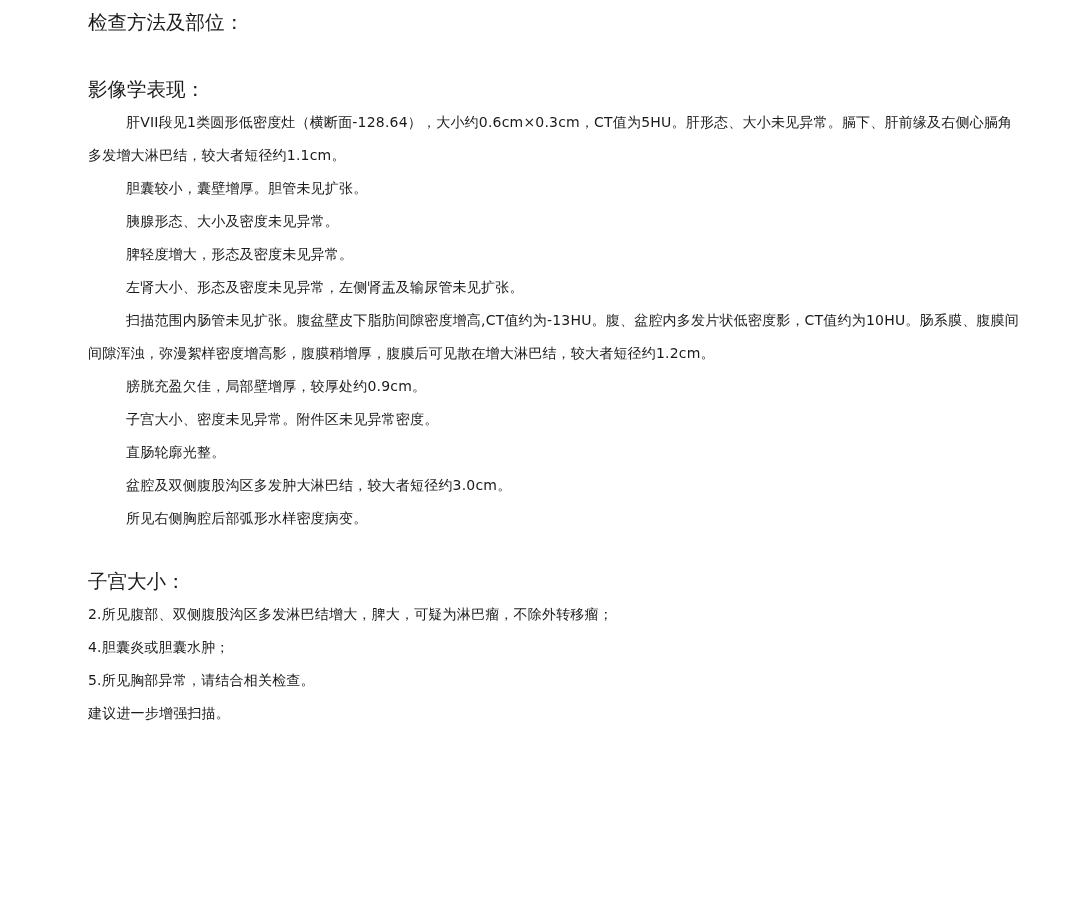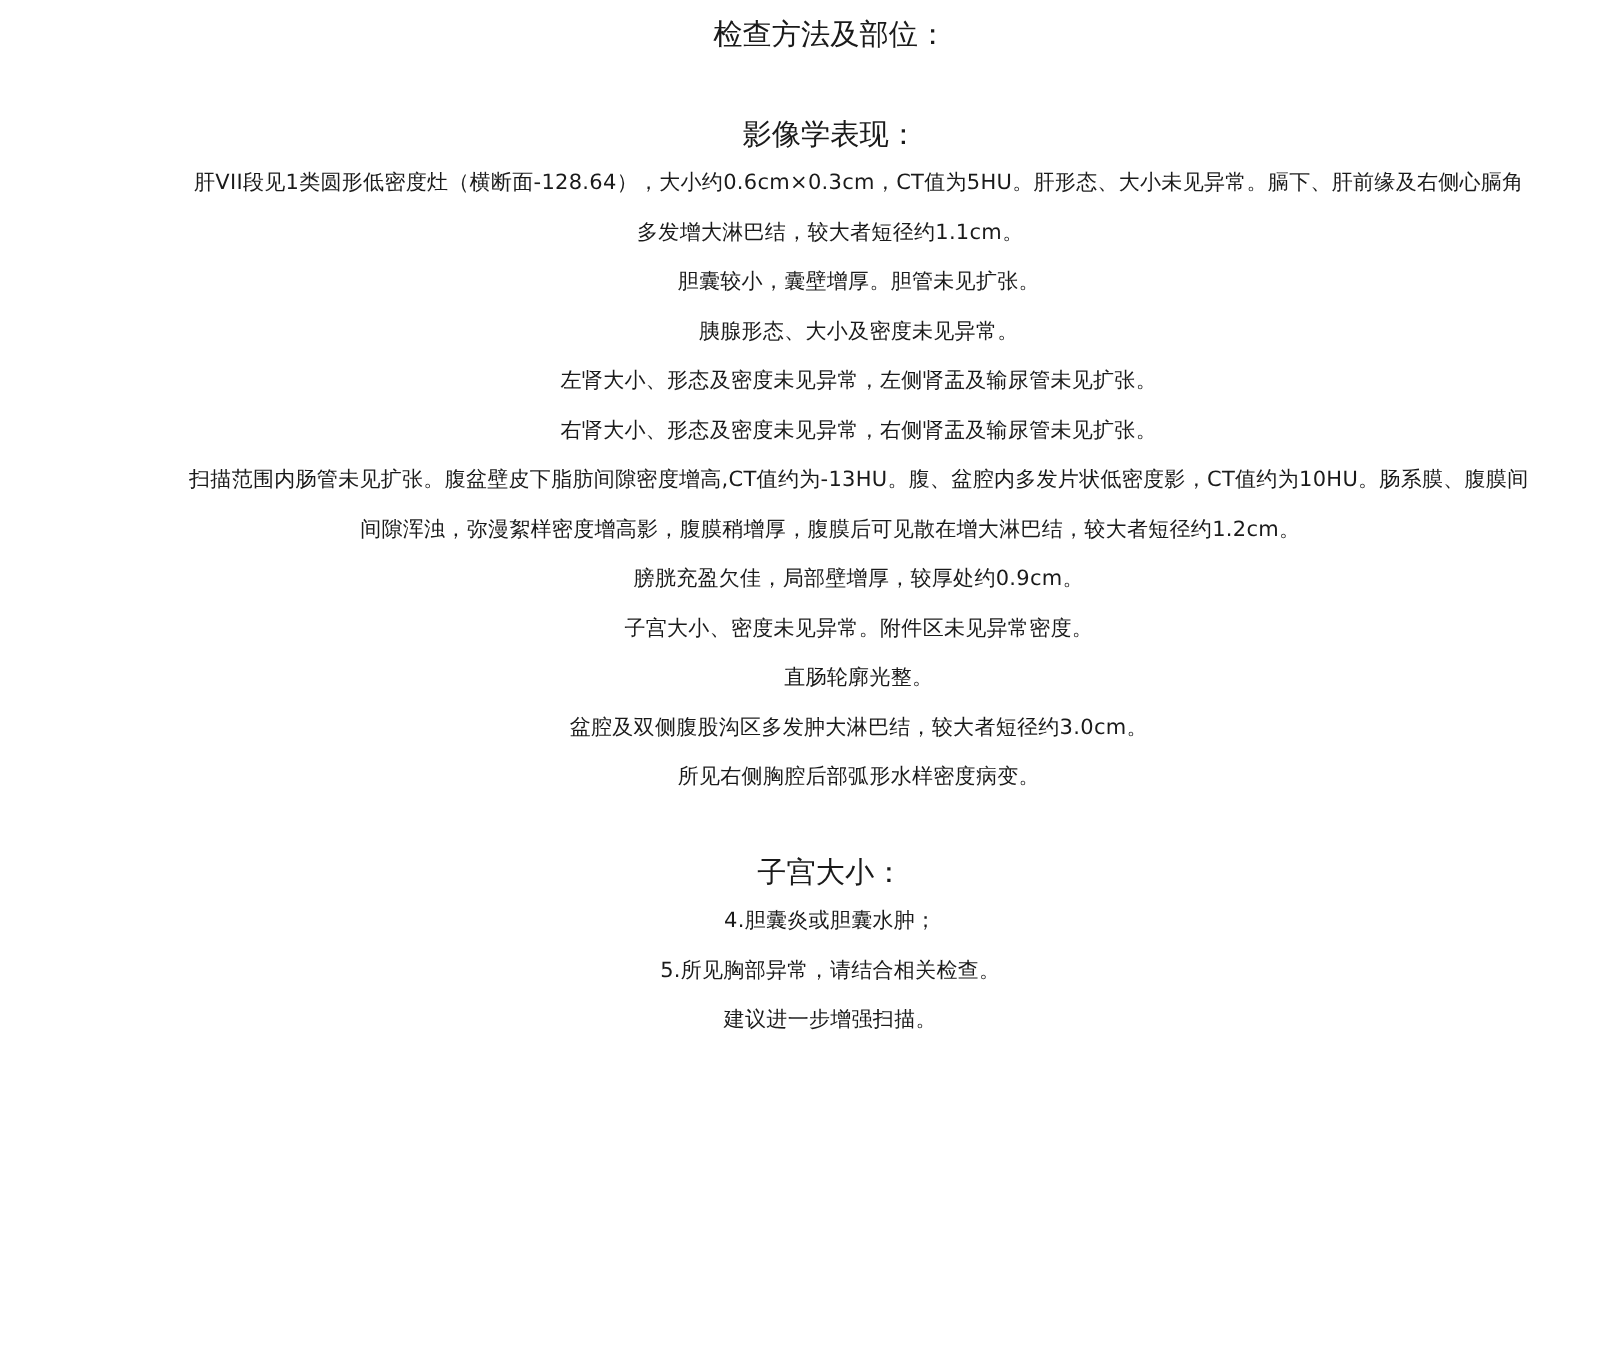--- a/index.html
+++ b/index.html
@@ -13,21 +13,20 @@
     font-family: "DejaVu Sans", "Liberation Sans", sans-serif;
     color: #1a1a1a;
     overflow: hidden;
   }
   .page {
     position: relative;
     width: 1079px;
     height: 911px;
     box-sizing: border-box;
     padding: 0 60px 0 88px;
-    text-align: center;
   }
   .line {
     font-size: 19.5px;
     line-height: 33px;
     white-space: pre-wrap;
     letter-spacing: 0.2px;
   }
   .section-head {
     font-size: 19.5px;
     line-height: 33px;
@@ -72,34 +71,35 @@
     <div class="section-head">检查方法及部位：</div>
   </div>
 
   <div class="spacer-lg"></div>
 
   <div class="findings-block">
     <div class="section-head">影像学表现：</div>
     <div class="line indent">肝VII段见1类圆形低密度灶（横断面-128.64），大小约0.6cm×0.3cm，CT值为5HU。肝形态、大小未见异常。膈下、肝前缘及右侧心膈角多发增大淋巴结，较大者短径约1.1cm。</div>
     <div class="line indent">胆囊较小，囊壁增厚。胆管未见扩张。</div>
     <div class="line indent">胰腺形态、大小及密度未见异常。</div>
+    <div class="line indent">脾轻度增大，形态及密度未见异常。</div>
     <div class="line indent">左肾大小、形态及密度未见异常，左侧肾盂及输尿管未见扩张。</div>
-    <div class="line indent">右肾大小、形态及密度未见异常，右侧肾盂及输尿管未见扩张。</div>
     <div class="line indent">扫描范围内肠管未见扩张。腹盆壁皮下脂肪间隙密度增高,CT值约为-13HU。腹、盆腔内多发片状低密度影，CT值约为10HU。肠系膜、腹膜间间隙浑浊，弥漫絮样密度增高影，腹膜稍增厚，腹膜后可见散在增大淋巴结，较大者短径约1.2cm。</div>
     <div class="line indent">膀胱充盈欠佳，局部壁增厚，较厚处约0.9cm。</div>
     <div class="line indent">子宫大小、密度未见异常。附件区未见异常密度。</div>
     <div class="line indent">直肠轮廓光整。</div>
     <div class="line indent">盆腔及双侧腹股沟区多发肿大淋巴结，较大者短径约3.0cm。</div>
     <div class="line indent">所见右侧胸腔后部弧形水样密度病变。</div>
   </div>
 
   <div class="spacer-md"></div>
 
   <div class="impression-block">
     <div class="section-head">子宫大小：</div>
+    <div class="line">2.所见腹部、双侧腹股沟区多发淋巴结增大，脾大，可疑为淋巴瘤，不除外转移瘤；</div>
     <div class="line">4.胆囊炎或胆囊水肿；</div>
     <div class="line">5.所见胸部异常，请结合相关检查。</div>
     <div class="line">建议进一步增强扫描。</div>
   </div>
 
   <div class="watermark"></div>
 
 </div>
 
 </body></html>

